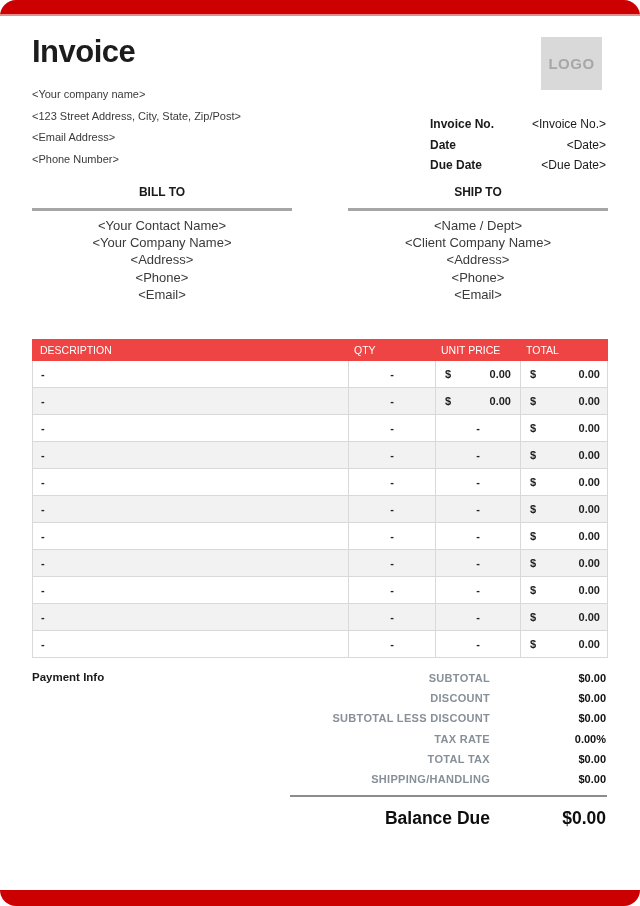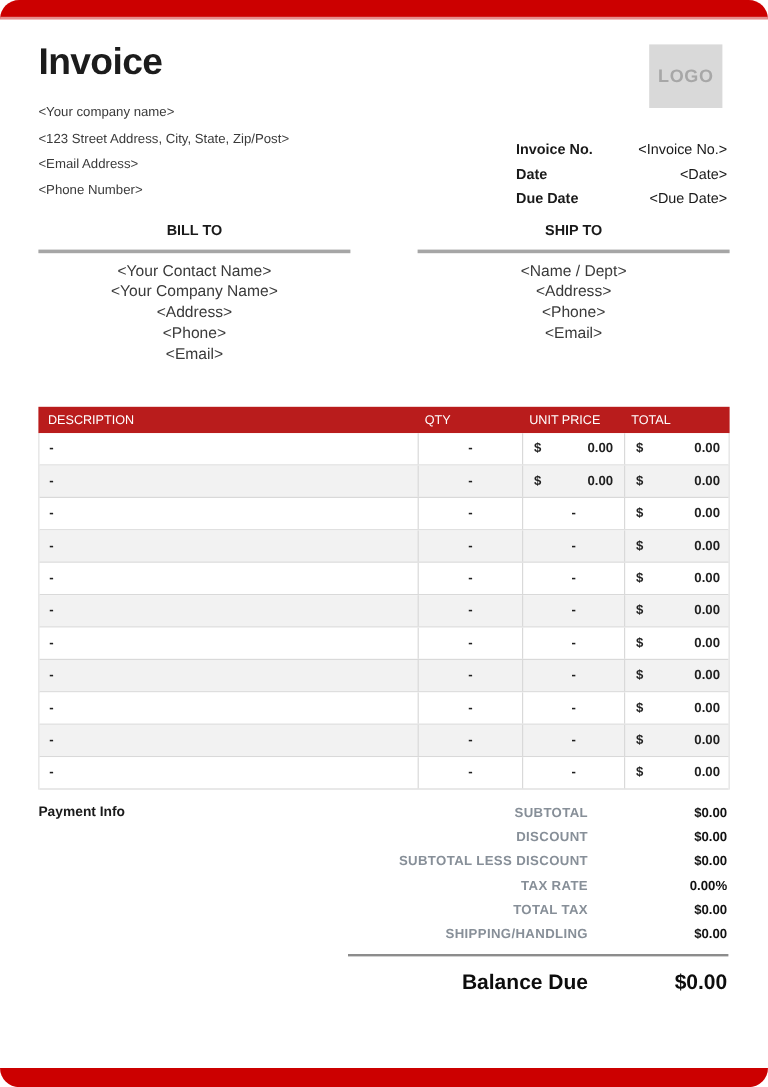--- a/index.html
+++ b/index.html
@@ -52,21 +52,21 @@
   .party h2 { margin: 0; font-size: 12px; font-weight: bold; color: #1a1a1a; line-height: 16px; }
   .party .rule { margin-top: 8px; height: 3px; background: #a6a6a6; }
   .party .lines { margin-top: 6px; font-size: 13px; line-height: 17.2px; color: #3a3a3a; }
   
   .items { position: absolute; left: 32px; top: 339px; width: 576px; }
   .thead, .tr {
     display: grid;
     grid-template-columns: 316px 87px 85px 88px;
   }
   .thead {
-    height: 22px; background: #b91c1c; color: #ffffff;
+    height: 22px; background: #ef4444; color: #ffffff;
     font-size: 10.5px; align-items: center;
   }
   .th { padding-left: 6px; }
   .th-desc { padding-left: 8px; }
   .tbody { border-left: 1px solid #d9d9d9; border-right: 1px solid #d9d9d9; }
   .tr { height: 26px; border-bottom: 1px solid #d9d9d9; background: #ffffff; align-items: center; }
   .tr:nth-child(even) { background: #f2f2f2; }
   .td { box-sizing: border-box; height: 100%; display: flex; align-items: center;
         font-size: 11px; font-weight: bold; color: #1f1f1f; }
   .td-desc { border-right: 1px solid #d9d9d9; padding-left: 8px; justify-content: flex-start; }
@@ -133,20 +133,21 @@
       <div>&lt;Phone&gt;</div>
       <div>&lt;Email&gt;</div>
     </div>
   </div>
 
   <div class="party ship">
     <h2>SHIP TO</h2>
     <div class="rule"></div>
     <div class="lines">
       <div>&lt;Name / Dept&gt;</div>
+      <div>&lt;Client Company Name&gt;</div>
       <div>&lt;Address&gt;</div>
       <div>&lt;Phone&gt;</div>
       <div>&lt;Email&gt;</div>
     </div>
   </div>
 
   <div class="items">
     <div class="thead">
       <div class="th th-desc">DESCRIPTION</div>
       <div class="th">QTY</div>

